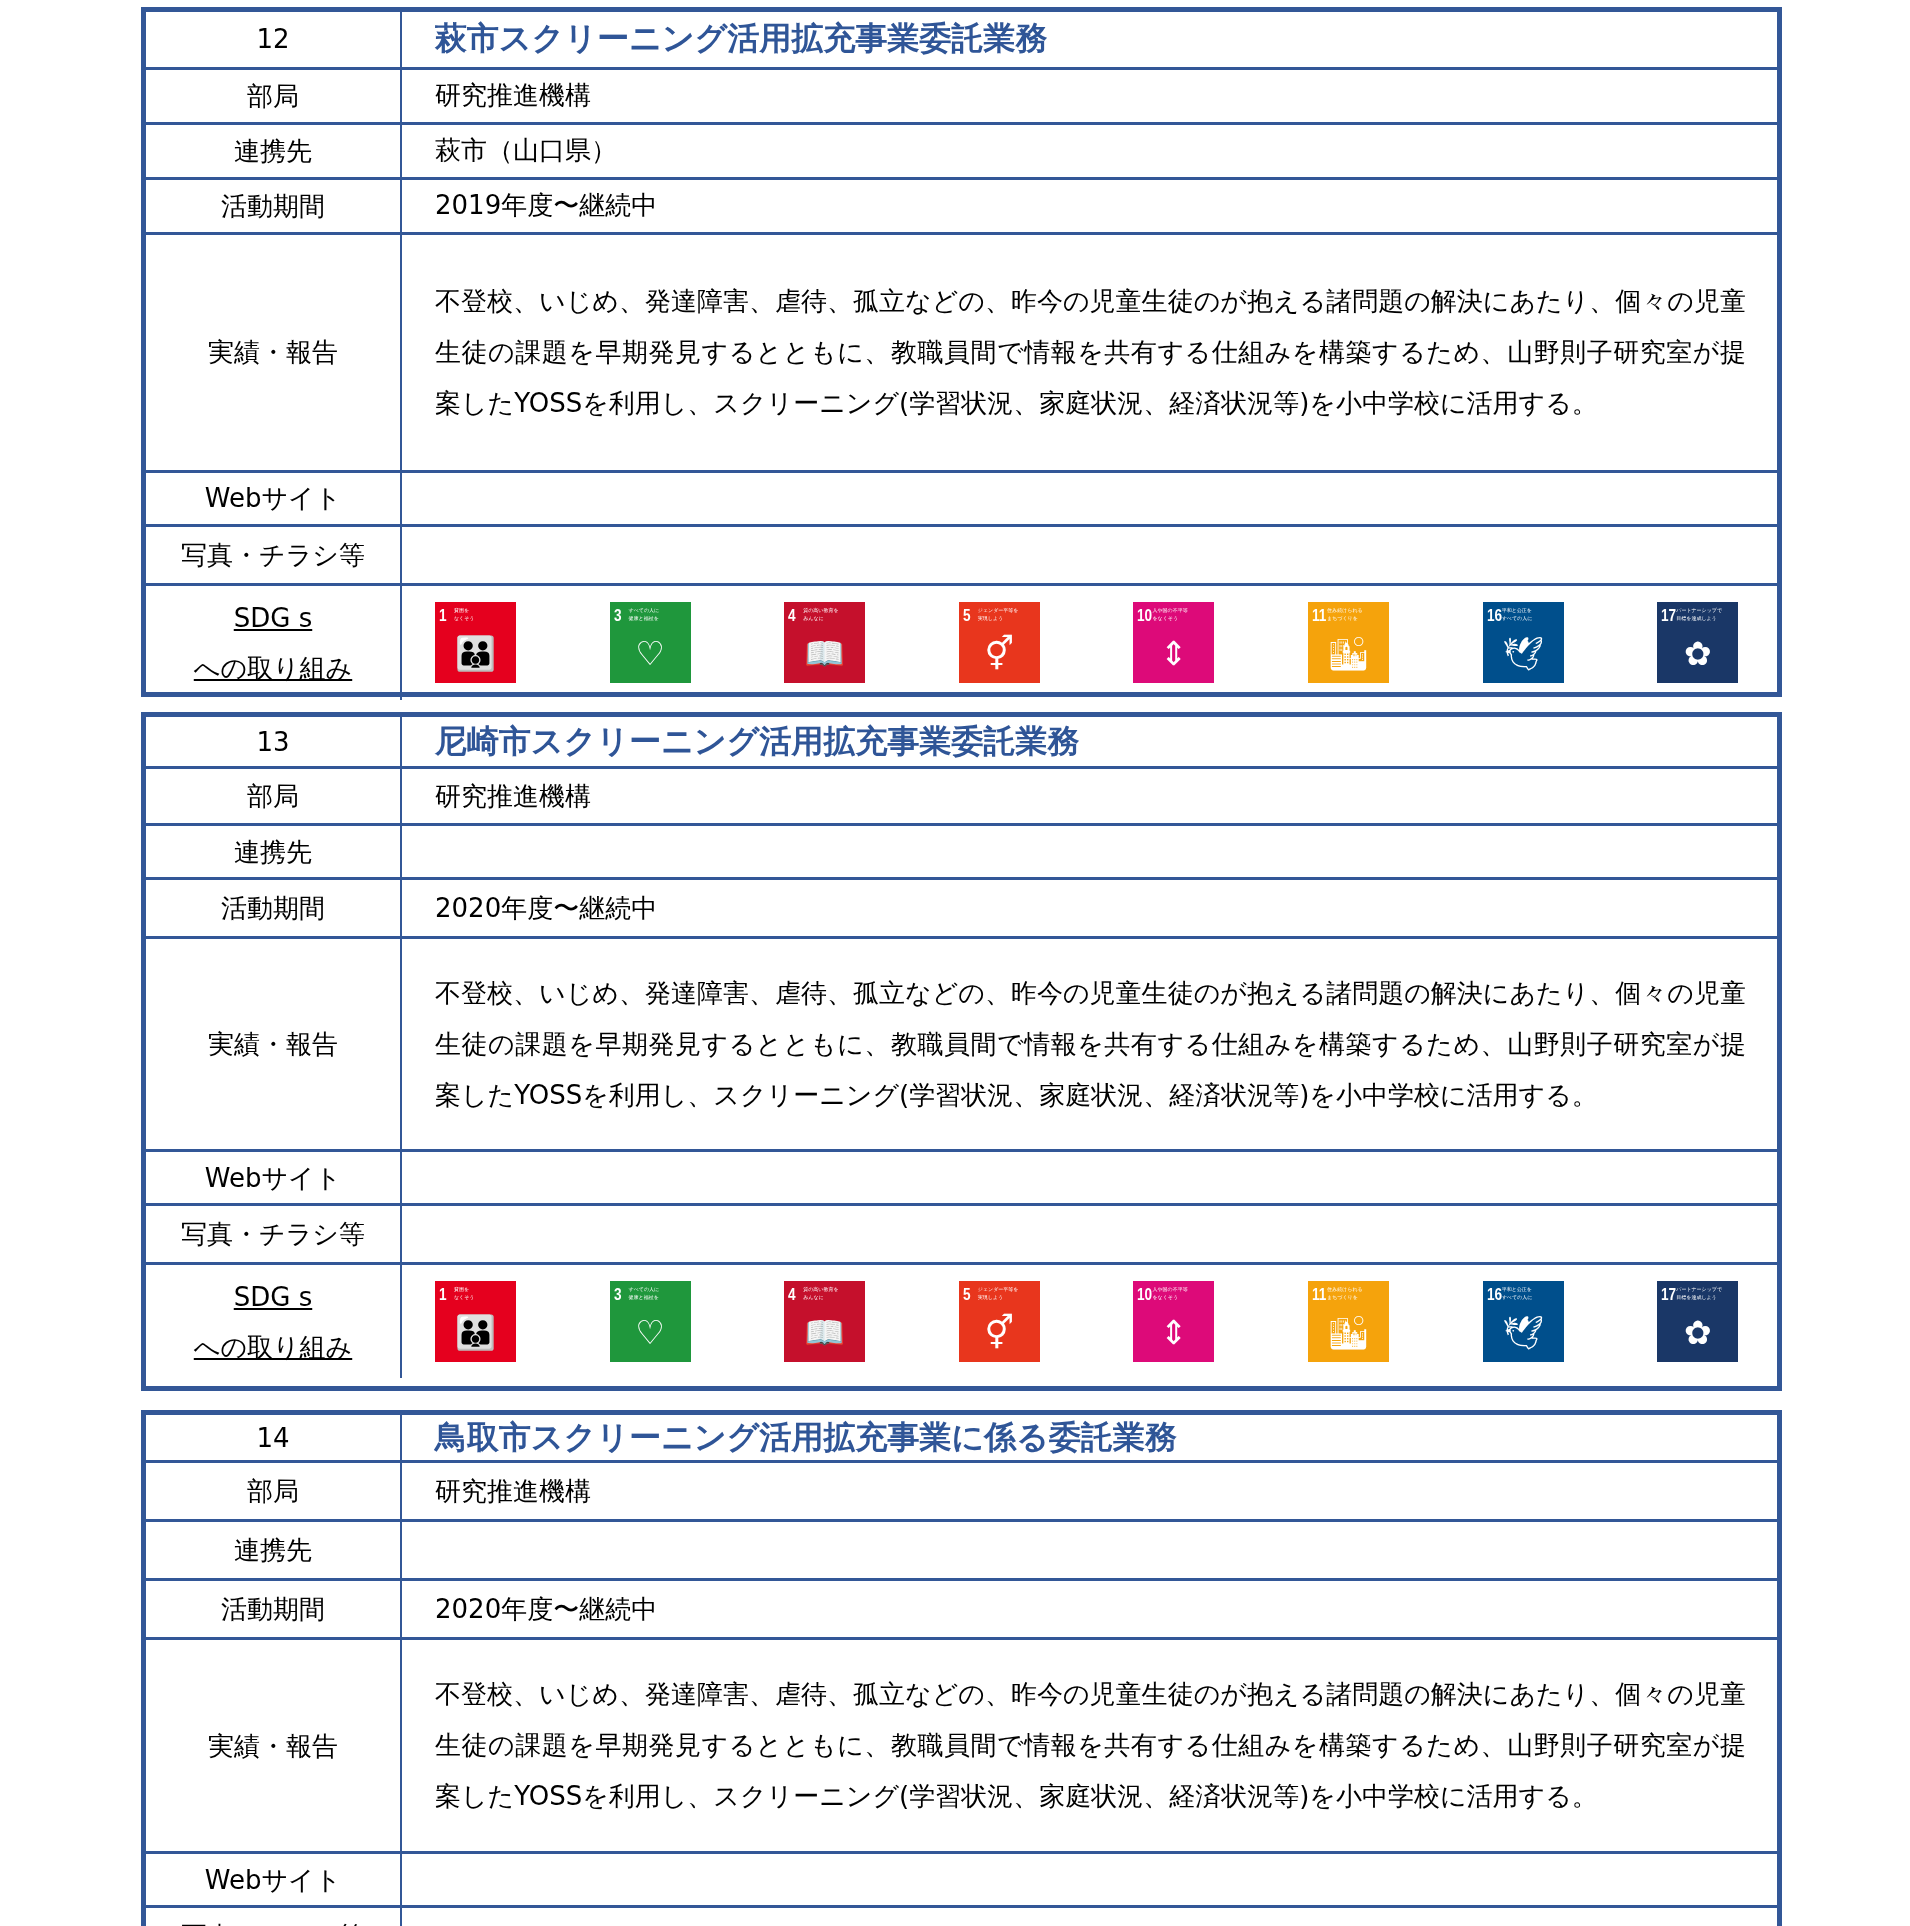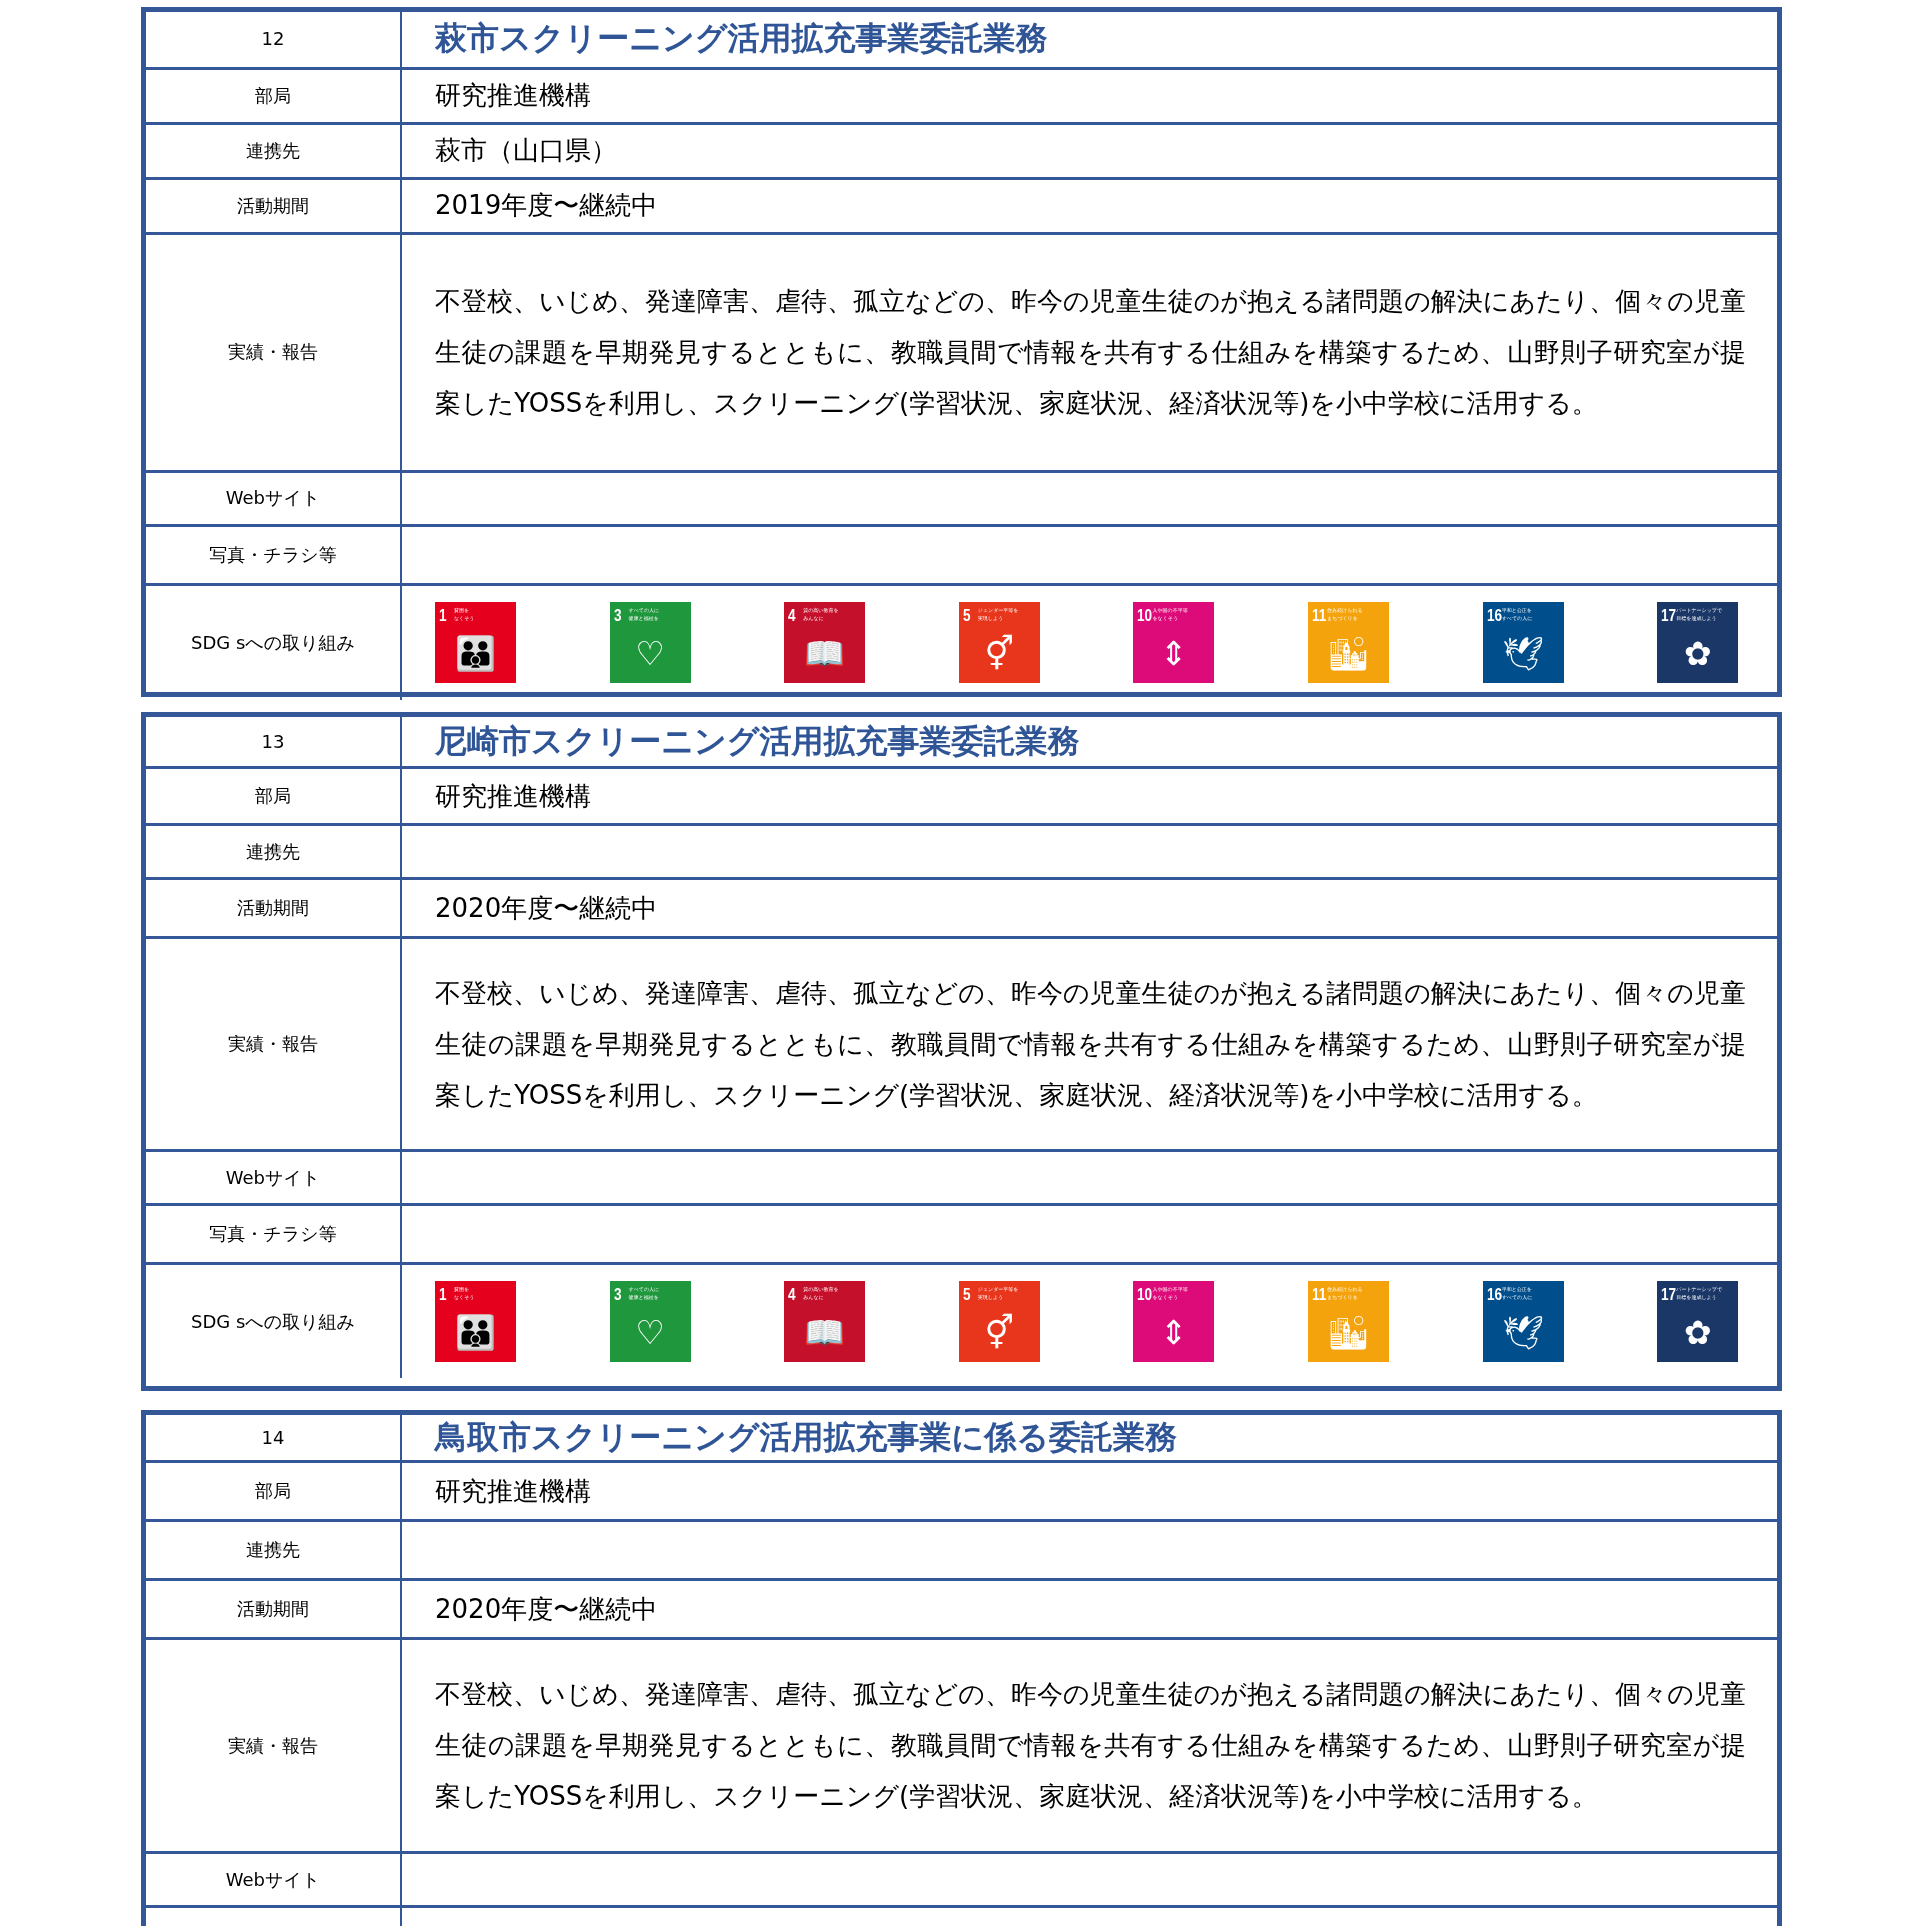--- a/index.html
+++ b/index.html
@@ -4,26 +4,26 @@
 <style>
   html, body { margin: 0; padding: 0; background: #ffffff; }
   body { width: 1911px; height: 2116px; position: relative; overflow: hidden;
          font-family: "DejaVu Sans", "Liberation Sans", sans-serif; color: #000; }
   .record { position: absolute; left: 141px; width: 1641px; box-sizing: border-box;
             border: 5.8px solid #335797; background: #fff; }
   .row { display: flex; box-sizing: border-box; border-top: 3.1px solid #335797; }
   .row:first-child { border-top: none; }
   .label { width: 256px; flex: 0 0 256px; box-sizing: border-box; border-right: 2.7px solid #335797;
            display: flex; align-items: center; justify-content: center; text-align: left;
-           font-size: 18px; line-height: 50px; }
+           font-size: 26px; line-height: 50px; }
   .value { flex: 1 1 auto; box-sizing: border-box; padding-left: 33px; padding-right: 31px;
            display: flex; align-items: center; font-size: 26px; }
   .title-value { color: #2f5597; font-weight: bold; font-size: 32px; }
   .report { line-height: 51px; padding-top: 3.9px; padding-bottom: 3.9px; text-align: justify; }
-  .sdg-label { flex-direction: row; line-height: 50px; }
+  .sdg-label { flex-direction: column; line-height: 50px; text-decoration: underline; }
   .sdg-list { display: flex; justify-content: space-between; align-items: center; width: 100%; padding-right: 7.7px; }
   .sdg { width: 81px; height: 81px; position: relative; box-sizing: border-box; color: #fff; overflow: hidden; }
   .sdg-num { position: absolute; left: 3.9px; top: 5.4px; font-weight: bold; font-size: 17px; line-height: 17px;
              font-family: "Liberation Sans", sans-serif; transform: scaleX(0.8); transform-origin: left top; }
   .sdg-cap { position: absolute; left: 19px; top: 5.4px; font-size: 5px; line-height: 7.7px; width: 58px; white-space: pre-line; }
   .sdg-glyph { position: absolute; left: 0; right: 0; bottom: 8.5px; height: 42px; display: flex;
                align-items: center; justify-content: center; font-size: 33px; line-height: 42px; }
 </style>
 </head>
 <body>

